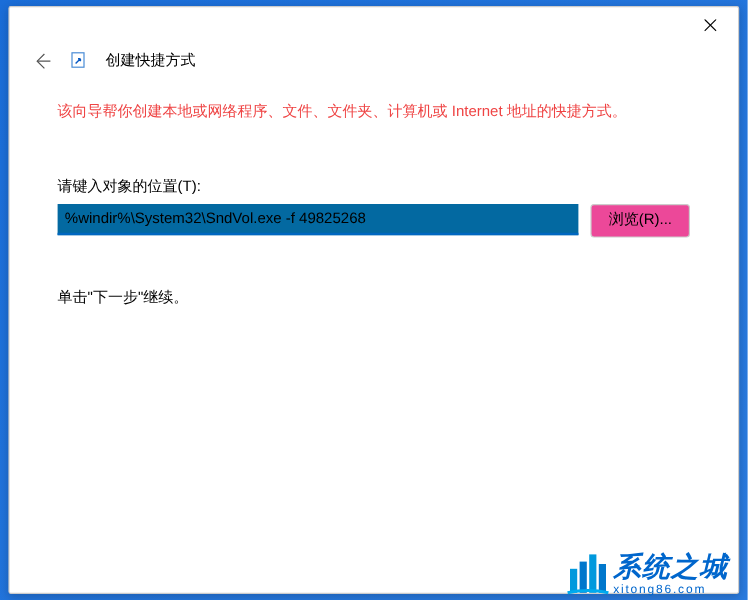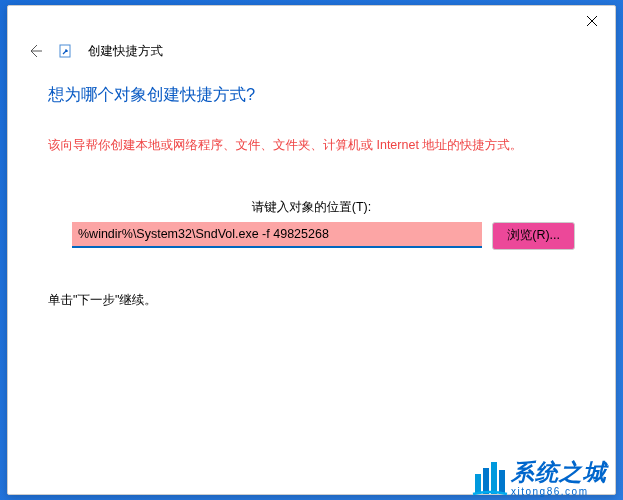--- a/index.html
+++ b/index.html
@@ -39,21 +39,21 @@
       align-items: center;
       justify-content: center;
       cursor: pointer;
     }
     .close-btn svg {
       width: 10px;
       height: 10px;
     }
     .header-row {
       display: flex;
-      align-items: center;
+      align-items: flex-start;
       padding: 4px 18px 0 18px;
       gap: 14px;
     }
     .back-arrow {
       width: 18px;
       height: 18px;
       display: flex;
       align-items: center;
       justify-content: center;
       color: #666;
@@ -81,39 +81,37 @@
     .description {
       font-size: 12.5px;
       color: #ef4444;
       margin-bottom: 44px;
       line-height: 1.5;
     }
     .input-label {
       font-size: 12.5px;
       color: #000;
       margin-bottom: 6px;
-      text-align: center;
     }
     .input-row {
       display: flex;
       gap: 10px;
       align-items: flex-start;
       margin-bottom: 42px;
     }
     .location-input {
       flex: 1;
       height: 26px;
       padding: 3px 6px;
       font-size: 12.5px;
       font-family: "Segoe UI", "Microsoft YaHei", sans-serif;
       border: none;
       border-bottom: 2px solid #0067c0;
       outline: none;
-      background: #fca5a5;
-      margin-left: 24px;
+      background: #0369a1;
     }
     .browse-btn {
       height: 28px;
       padding: 0 14px;
       font-size: 12.5px;
       font-family: "Microsoft YaHei", sans-serif;
       background: #ec4899;
       border: 1px solid #cccccc;
       border-radius: 3px;
       cursor: pointer;
@@ -175,21 +173,20 @@
     <span class="wizard-icon">
       <svg width="16" height="16" viewBox="0 0 16 16">
         <rect x="2" y="2" width="10" height="12" fill="#fff" stroke="#4a8cd6" stroke-width="1"></rect>
         <path d="M5 11 L9 7 M9 7 L7 7 M9 7 L9 9" stroke="#0a5bc4" stroke-width="1.2" fill="none"></path>
       </svg>
     </span>
     <span class="wizard-title">创建快捷方式</span>
   </div>
 
   <div class="content">
-    <h1 class="main-heading">想为哪个对象创建快捷方式?</h1>
     <p class="description">该向导帮你创建本地或网络程序、文件、文件夹、计算机或 Internet 地址的快捷方式。</p>
     <div class="input-label">请键入对象的位置(T):</div>
     <div class="input-row">
       <input type="text" class="location-input" value="%windir%\System32\SndVol.exe -f 49825268" style="">
       <button class="browse-btn">浏览(R)...</button>
     </div>
     <p class="instruction">单击"下一步"继续。</p>
   </div>
 
   <div class="watermark">

